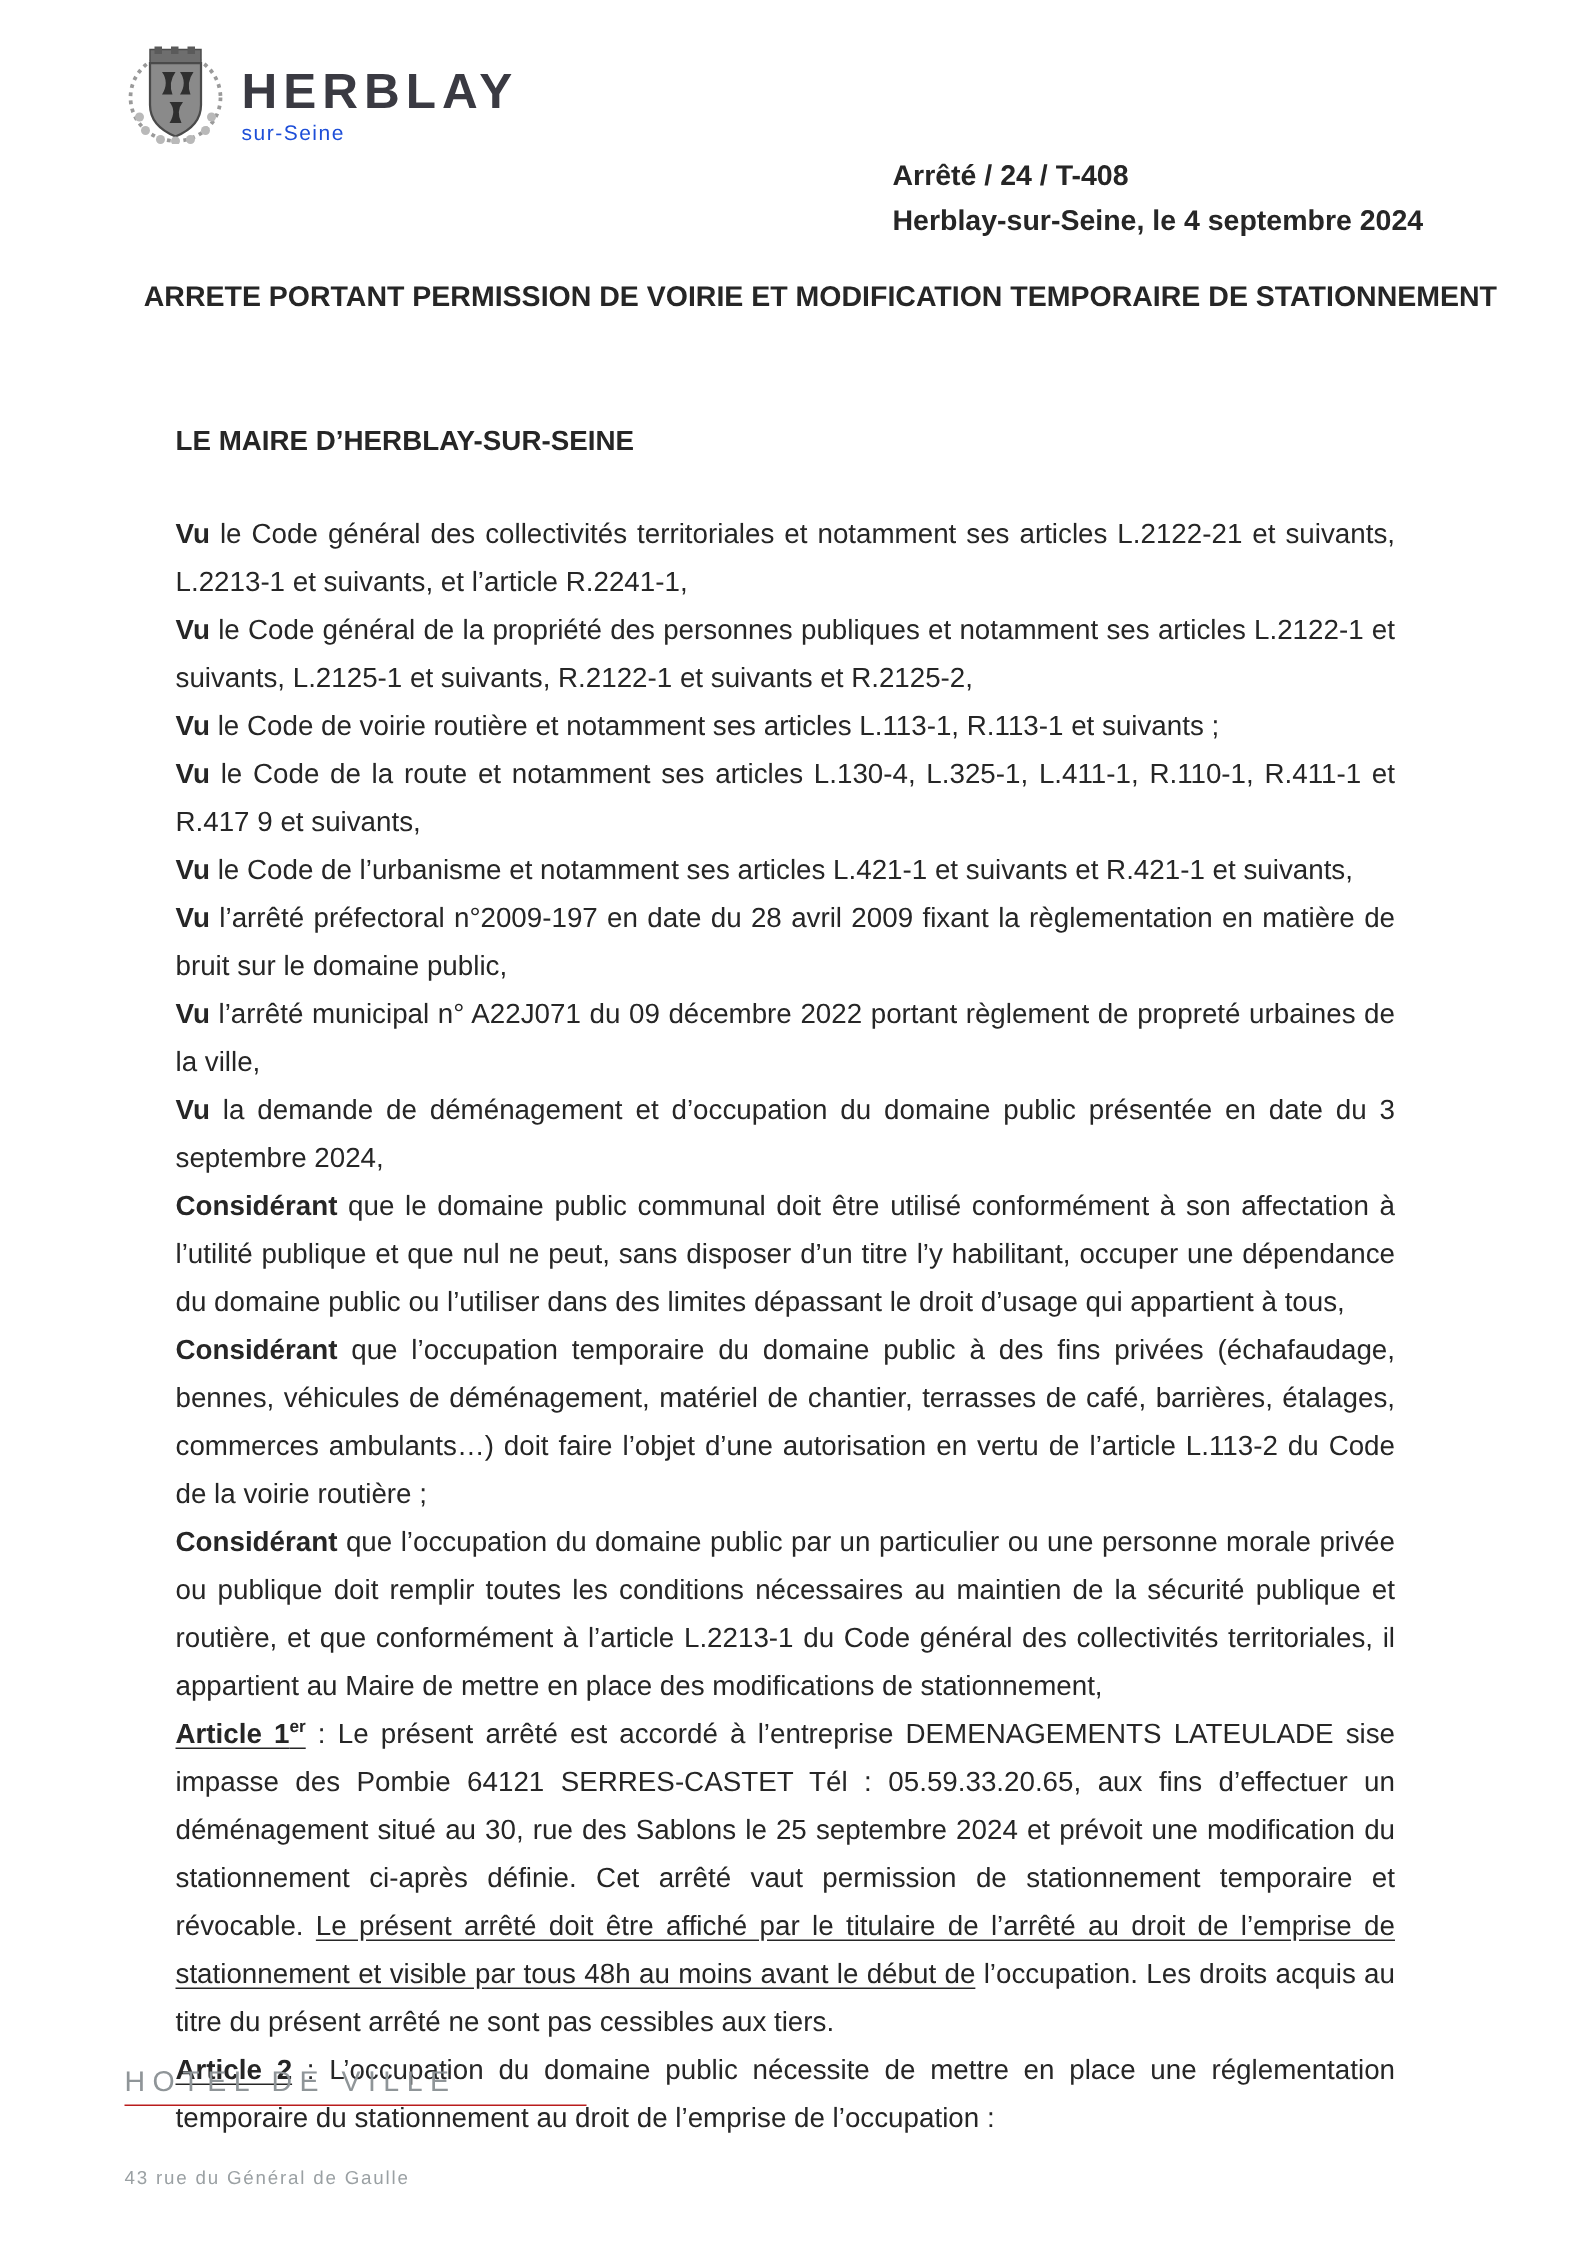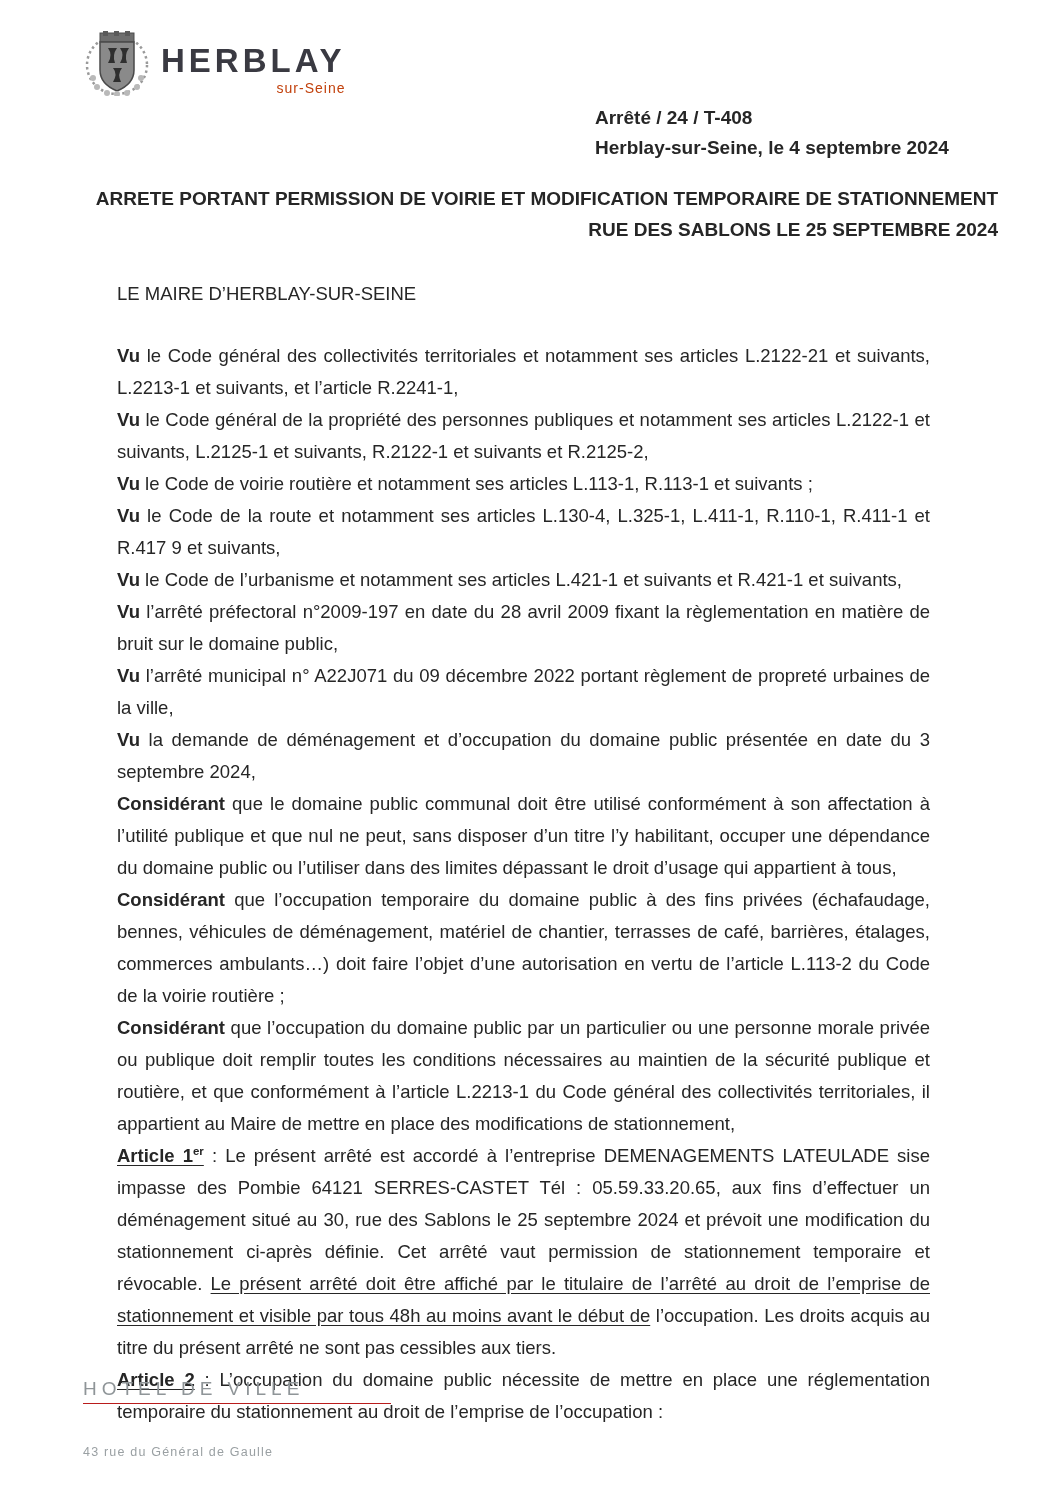--- a/index.html
+++ b/index.html
@@ -36,23 +36,22 @@
     padding-top: 14px;
   }
   .logo-name {
     font-size: 33px;
     font-weight: 700;
     letter-spacing: 4px;
     color: #3a3a42;
     line-height: 1;
   }
   .logo-sub {
-    text-align: right;
     font-size: 14px;
-    color: #c2410c;
+    color: #1d4ed8;
     letter-spacing: 1px;
     margin-top: 3px;
   }
 
   
   .ref-block {
     position: absolute;
     top: 103px;
     left: 595px;
     font-weight: 700;
@@ -79,21 +78,21 @@
     position: absolute;
     top: 270px;
     left: 117px;
     width: 813px;
     font-size: 18.5px;
     line-height: 32px;
     color: #262626;
   }
   .salutation {
     margin: 8px 0 30px 0;
-    font-weight: 400;
+    font-weight: 700;
   }
   .para {
     margin: 0;
     text-align: justify;
   }
   .arrete-heading {
     margin: 18px 0 30px 0;
     text-align: center;
     font-weight: 700;
   }
@@ -162,21 +161,20 @@
     </div>
   </div>
 
   <div class="ref-block">
     <div>Arrêté / 24 / T-408</div>
     <div>Herblay-sur-Seine, le 4 septembre 2024</div>
   </div>
 
   <div class="doc-title">
     <div>ARRETE PORTANT PERMISSION DE VOIRIE ET MODIFICATION TEMPORAIRE DE STATIONNEMENT</div>
-    <div>RUE DES SABLONS LE 25 SEPTEMBRE 2024</div>
   </div>
 
   <div class="content">
     <p class="salutation">LE MAIRE D’HERBLAY-SUR-SEINE</p>
 
     <div id="recitals">
         <p class="para"><b>Vu</b> le Code général des collectivités territoriales et notamment ses articles L.2122-21 et suivants, L.2213-1 et suivants, et l’article R.2241-1,</p>
         <p class="para"><b>Vu</b> le Code général de la propriété des personnes publiques et notamment ses articles L.2122-1 et suivants, L.2125-1 et suivants, R.2122-1 et suivants et R.2125-2,</p>
         <p class="para"><b>Vu</b> le Code de voirie routière et notamment ses articles L.113-1, R.113-1 et suivants ;</p>
         <p class="para"><b>Vu</b> le Code de la route et notamment ses articles L.130-4, L.325-1, L.411-1, R.110-1, R.411-1 et R.417 9 et suivants,</p>

